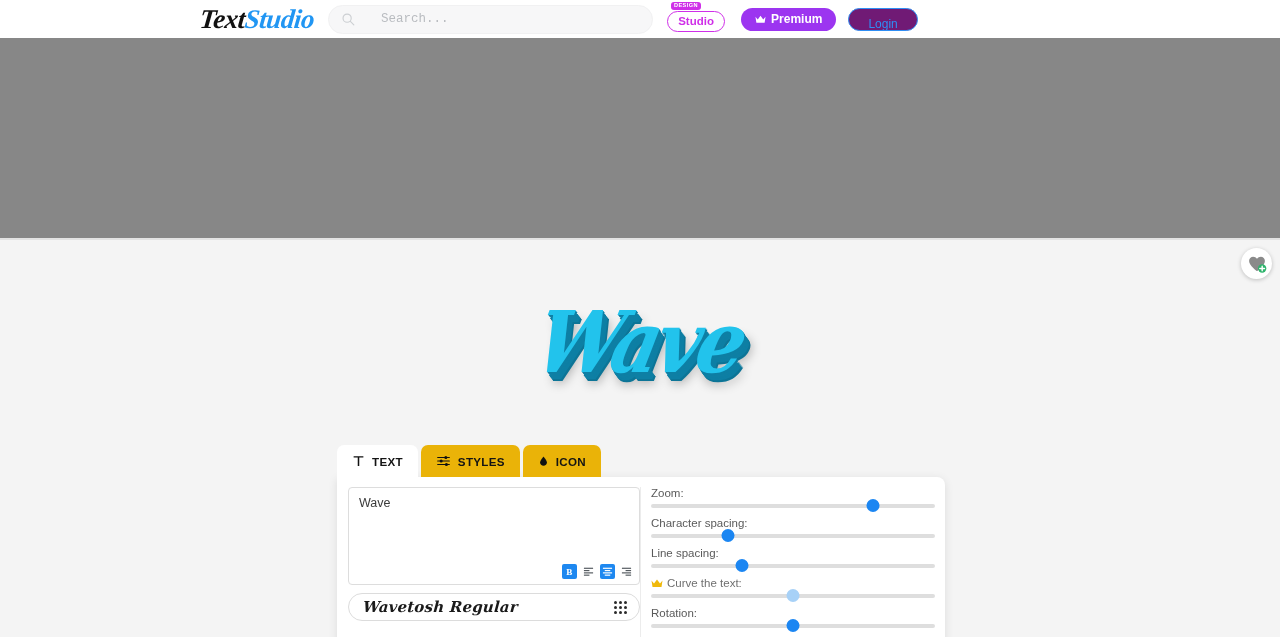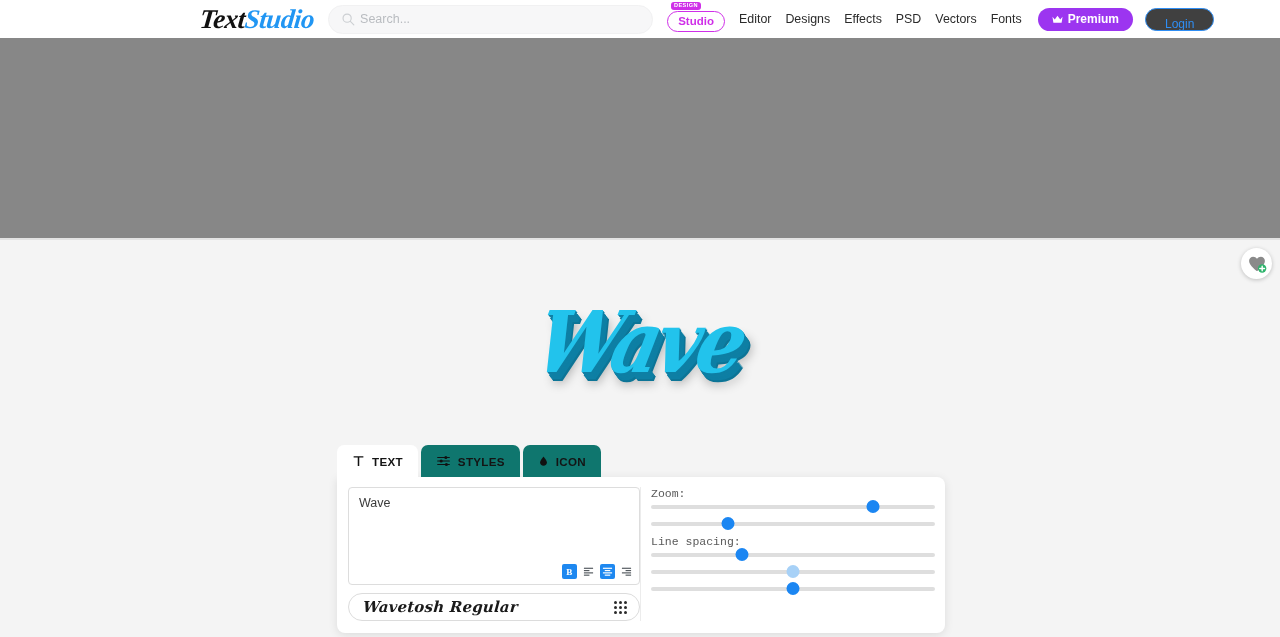--- a/index.html
+++ b/index.html
@@ -42,24 +42,24 @@
     border-radius: 16px;
     background: #f7f7f8;
     display: flex;
     align-items: center;
     padding: 0 12px;
     border: 1px solid #f1f1f2;
   }
   .search-icon { width: 14px; height: 14px; flex: none; opacity: .45; }
   .search-input {
     border: 0; outline: 0; background: transparent;
-    margin-left: 5px;
+    margin-left: 26px;
     font-size: 12.5px;
     color: #444;
-    font-family: Liberation Sans, sans-serif;
+    font-family: Liberation Mono, monospace;
     width: 100%;
   }
   .search-input::placeholder { color: #b9bcc0; }
 
   .design-badge {
     position: relative;
     margin-left: 14px;
     width: 58px; height: 21px;
     border: 1.6px solid #cf2fe8;
     border-radius: 11px;
@@ -103,21 +103,21 @@
     border: 0; cursor: pointer;
     font-family: "Liberation Sans", sans-serif;
   }
   .crown { width: 11px; height: 9px; }
 
   .btn-login {
     margin-left: 12px;
     height: 23px;
     padding: 8px 19px;
     border-radius: 12px;
-    background: #404040;
+    background: #701a75;
     border: 1.4px solid #2f8ef4;
     color: #2f8ef4;
     font-size: 12px;
     cursor: pointer;
     font-family: "Liberation Sans", sans-serif;
   }
 
   
   .banner {
     height: 202px;
@@ -167,21 +167,21 @@
     position: absolute;
     left: 337px;
     top: 445px;
     width: 608px;
   }
   .tabs { display: flex; align-items: flex-end; gap: 3px; }
   .tab {
     height: 32px;
     padding: 0 15px;
     border-radius: 7px 7px 0 0;
-    background: #0f766e;
+    background: #eab308;
     display: flex; align-items: center; gap: 7px;
     font-size: 11.6px;
     font-weight: bold;
     letter-spacing: .3px;
     color: #141414;
     cursor: pointer;
     border: 0;
     font-family: "Liberation Sans", sans-serif;
     white-space: nowrap;
   }
@@ -194,21 +194,20 @@
     box-shadow: 0 2px 10px rgba(0,0,0,.10);
     display: flex;
     padding: 10px 10px 12px 11px;
     min-height: 150px;
   }
   .panel-left { width: 292px; flex: none; }
   .panel-right {
     flex: 1;
     padding-left: 10px;
     border-left: 1px solid #ececec;
-    font-family: Liberation Mono, monospace;
   }
 
   .text-box {
     position: relative;
     height: 98px;
     border: 1px solid #dddddd;
     border-radius: 4px;
     padding: 8px 10px;
     font-size: 12.5px;
     color: #3a3a3a;
@@ -299,28 +298,20 @@
       <line x1="16" y1="16" x2="22" y2="22" stroke="#9aa0a6" stroke-width="2" stroke-linecap="round"></line>
     </svg>
     <input class="search-input" value="" placeholder="Search..." style="">
   </div>
 
   <div class="design-badge">
     <span class="tag">DESIGN</span>
     <span>Studio</span>
   </div>
 
-  <nav class="nav">
-    <a href="#">Editor</a>
-    <a href="#">Designs</a>
-    <a href="#">Effects</a>
-    <a href="#">PSD</a>
-    <a href="#">Vectors</a>
-    <a href="#">Fonts</a>
-  </nav>
 
   <button class="btn-premium">
     <svg class="crown" viewBox="0 0 24 18">
       <path d="M1 3 L6 9 L12 1 L18 9 L23 3 L21 16 L3 16 Z" fill="#ffffff"></path>
     </svg>
     <span>Premium</span>
   </button>
 
   <button class="btn-login">Login</button>
 </div>
@@ -437,36 +428,44 @@
     </div>
 
     <div class="panel-right">
 
       <div class="slider-label">Zoom:</div>
       <div class="slider">
         <div class="track"></div>
         <div class="thumb" style="left:78%"></div>
       </div>
 
+      <div class="slider-label">Character spacing:</div>
       <div class="slider">
         <div class="track"></div>
         <div class="thumb" style="left:27%"></div>
       </div>
 
       <div class="slider-label">Line spacing:</div>
       <div class="slider">
         <div class="track"></div>
         <div class="thumb" style="left:32%"></div>
       </div>
 
+      <div class="slider-label pro">
+        <svg width="12" height="9" viewBox="0 0 24 18">
+          <path d="M1 3 L6 9 L12 1 L18 9 L23 3 L21 16 L3 16 Z" fill="#f0b90b"></path>
+        </svg>
+        <span>Curve the text:</span>
+      </div>
       <div class="slider">
         <div class="track"></div>
         <div class="thumb muted" style="left:50%"></div>
       </div>
 
+      <div class="slider-label">Rotation:</div>
       <div class="slider">
         <div class="track"></div>
         <div class="thumb" style="left:50%"></div>
       </div>
 
     </div>
   </div>
 </div>
 
 </body></html>

